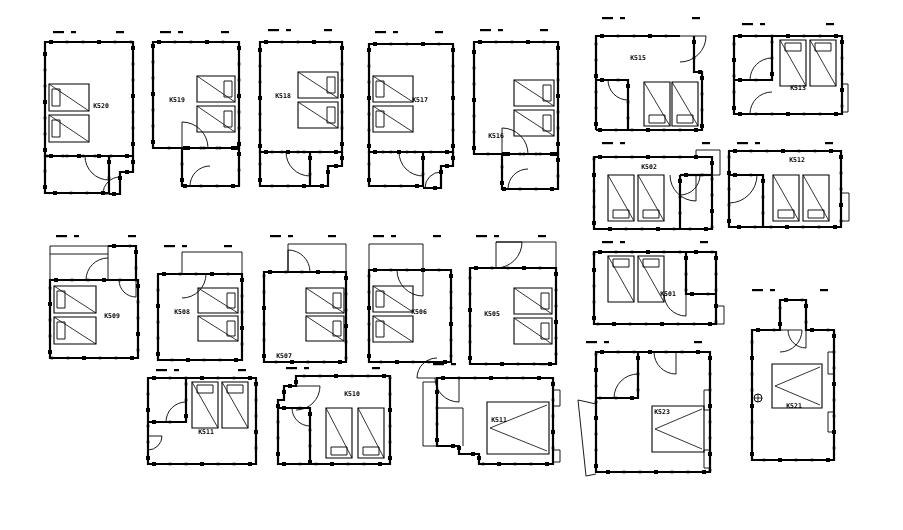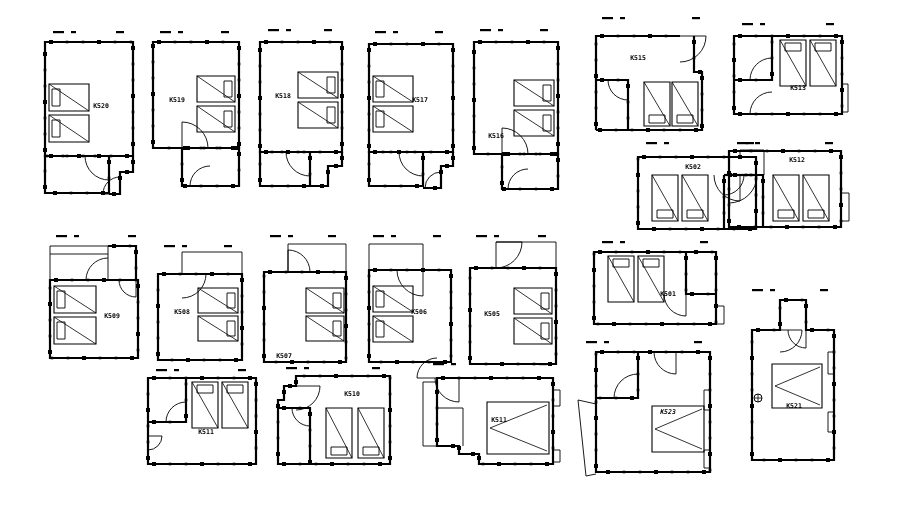--- a/index.html
+++ b/index.html
@@ -400,21 +400,21 @@
         <path d="M40 52L18 52" fill="none" stroke="#000000" stroke-width="0.9"></path>
         <path d="M18 52A22 22 0 0 1 39.99999999999999 30" fill="none" stroke="#000000" stroke-width="0.9"></path>
         <path d="M40 86L18 86" fill="none" stroke="#000000" stroke-width="0.9"></path>
         <path d="M18 86A22 22 0 0 1 39.99999999999999 64" fill="none" stroke="#000000" stroke-width="0.9"></path>
         <rect x="10" y="-5" width="11" height="2.2" fill="#000000"></rect>
         <rect x="28" y="-5" width="5" height="2.2" fill="#000000"></rect>
         <rect x="94" y="-5" width="8" height="2.2" fill="#000000"></rect>
       </svg>
       <div class="lbl" style="left: 66px; top: 60px;">K513</div>
     </div>
-    <div class="room" style="left: 592px; top: 147px; width: 132px; height: 88px; margin-left: 44px;">
+    <div class="room" style="left: 592px; top: 147px; width: 132px; height: 88px;">
       <svg width="132" height="88" viewBox="0 0 132 88">
         <path d="M104 10L104 3L128 3L128 28L120 28" fill="none" stroke="#000000" stroke-width="0.9"></path>
         <path d="M2 10L120 10L120 82L2 82Z" fill="none" stroke="#000000" stroke-width="2.2"></path>
         <rect x="6" y="8" width="4" height="4" fill="#000000"></rect>
         <rect x="22.7" y="8.7" width="2.6" height="2.6" fill="#000000"></rect>
         <rect x="38.7" y="8.7" width="2.6" height="2.6" fill="#000000"></rect>
         <rect x="54" y="8" width="4" height="4" fill="#000000"></rect>
         <rect x="70.7" y="8.7" width="2.6" height="2.6" fill="#000000"></rect>
         <rect x="86.7" y="8.7" width="2.6" height="2.6" fill="#000000"></rect>
         <rect x="102" y="8" width="4" height="4" fill="#000000"></rect>
@@ -958,21 +958,21 @@
         <path d="M126 63L79 83" fill="none" stroke="#000000" stroke-width="0.8"></path>
         <path d="M126 103L79 83" fill="none" stroke="#000000" stroke-width="0.8"></path>
         <path d="M62 52L38 52" fill="none" stroke="#000000" stroke-width="0.9"></path>
         <path d="M38 52A24 24 0 0 1 61.99999999999999 28" fill="none" stroke="#000000" stroke-width="0.9"></path>
         <path d="M100 6L100 28" fill="none" stroke="#000000" stroke-width="0.9"></path>
         <path d="M100 28A22 22 0 0 1 78 6.000000000000003" fill="none" stroke="#000000" stroke-width="0.9"></path>
         <rect x="10" y="-5" width="11" height="2.2" fill="#000000"></rect>
         <rect x="28" y="-5" width="5" height="2.2" fill="#000000"></rect>
         <rect x="118" y="-5" width="8" height="2.2" fill="#000000"></rect>
       </svg>
-      <div class="lbl" style="left: 92px; top: 66px; font-style: italic;">K523</div>
+      <div class="lbl" style="left: 86px; top: 66px;">K523</div>
     </div>
     <div class="room" style="left: 742px; top: 294px; width: 100px; height: 172px;">
       <svg width="100" height="172" viewBox="0 0 100 172">
         <path d="M86 58L92 58L92 80L86 80L86 58" fill="none" stroke="#000000" stroke-width="0.9"></path>
         <path d="M86 118L92 118L92 138L86 138L86 118" fill="none" stroke="#000000" stroke-width="0.9"></path>
         <path d="M10 166L10 36L38 36L38 6L64 6L64 36L92 36L92 166Z" fill="none" stroke="#000000" stroke-width="2.2"></path>
         <rect x="8" y="158" width="4" height="4" fill="#000000"></rect>
         <rect x="8.7" y="142.7" width="2.6" height="2.6" fill="#000000"></rect>
         <rect x="8.7" y="126.7" width="2.6" height="2.6" fill="#000000"></rect>
         <rect x="8" y="110" width="4" height="4" fill="#000000"></rect>

